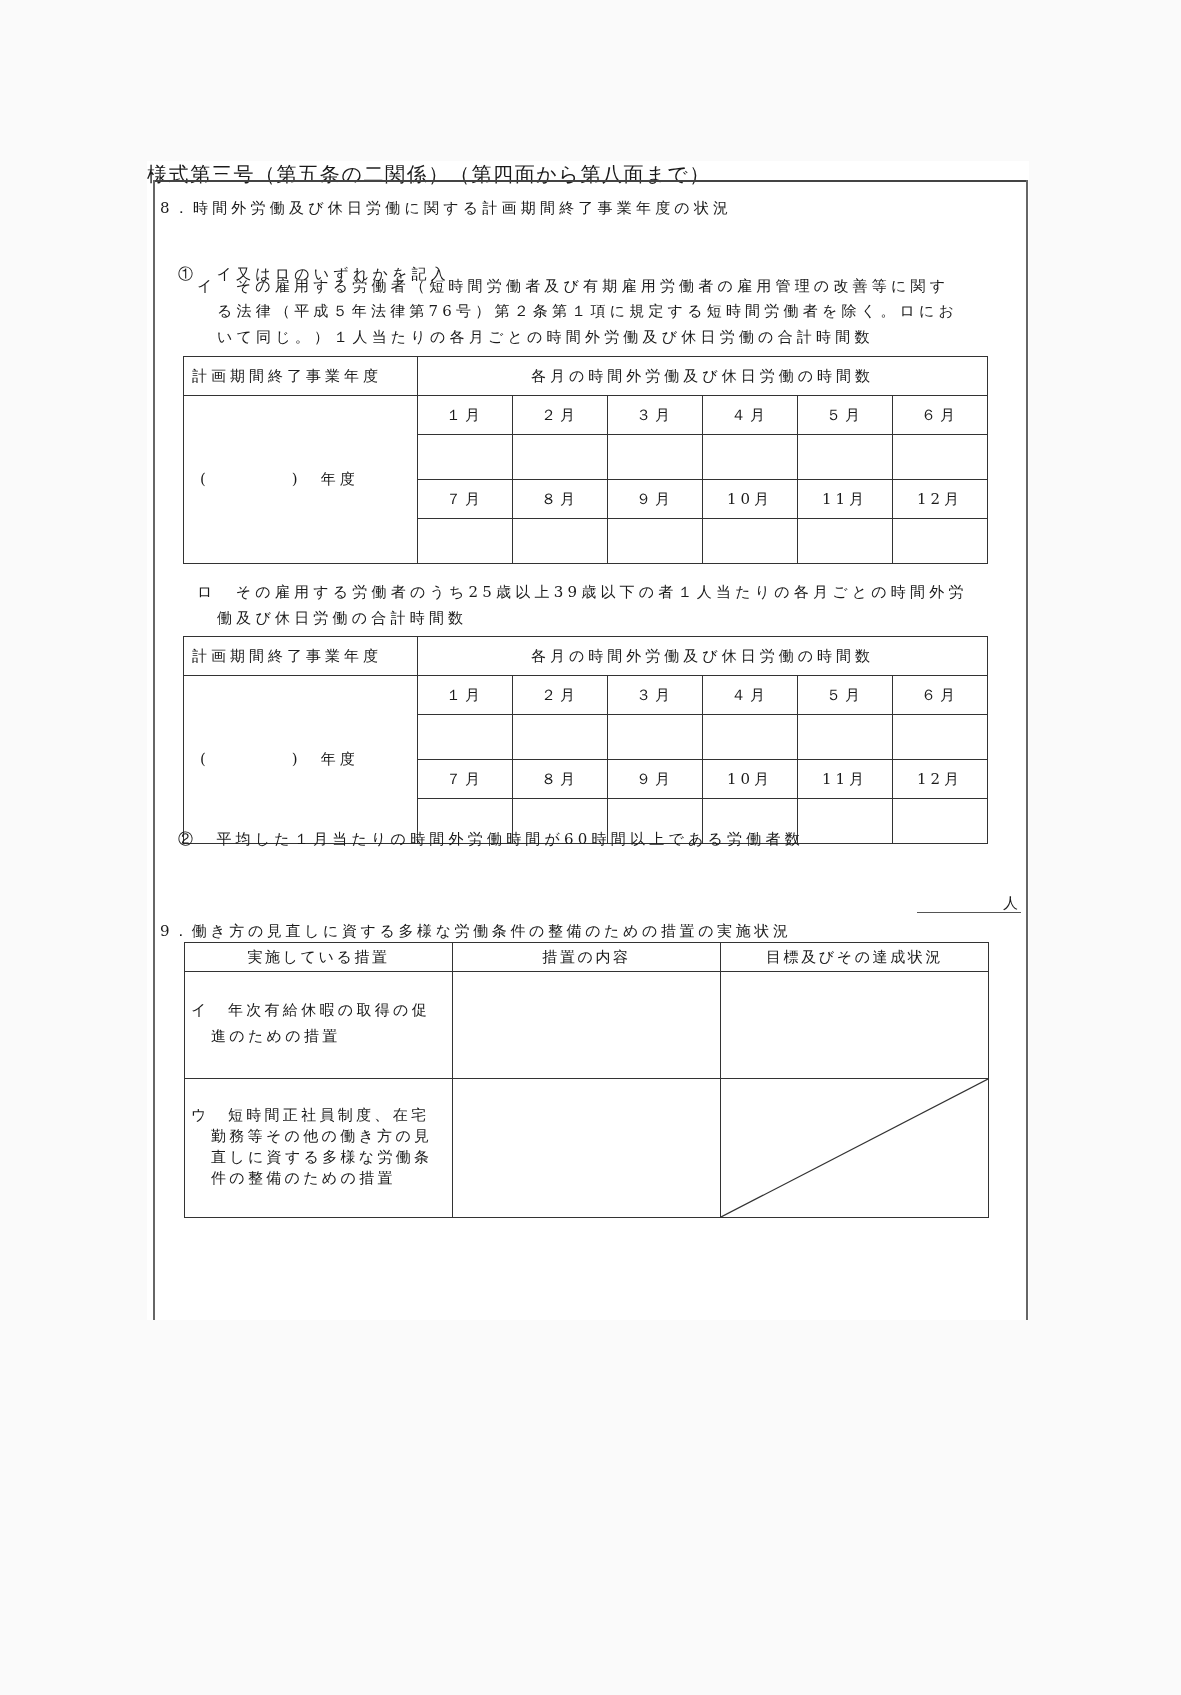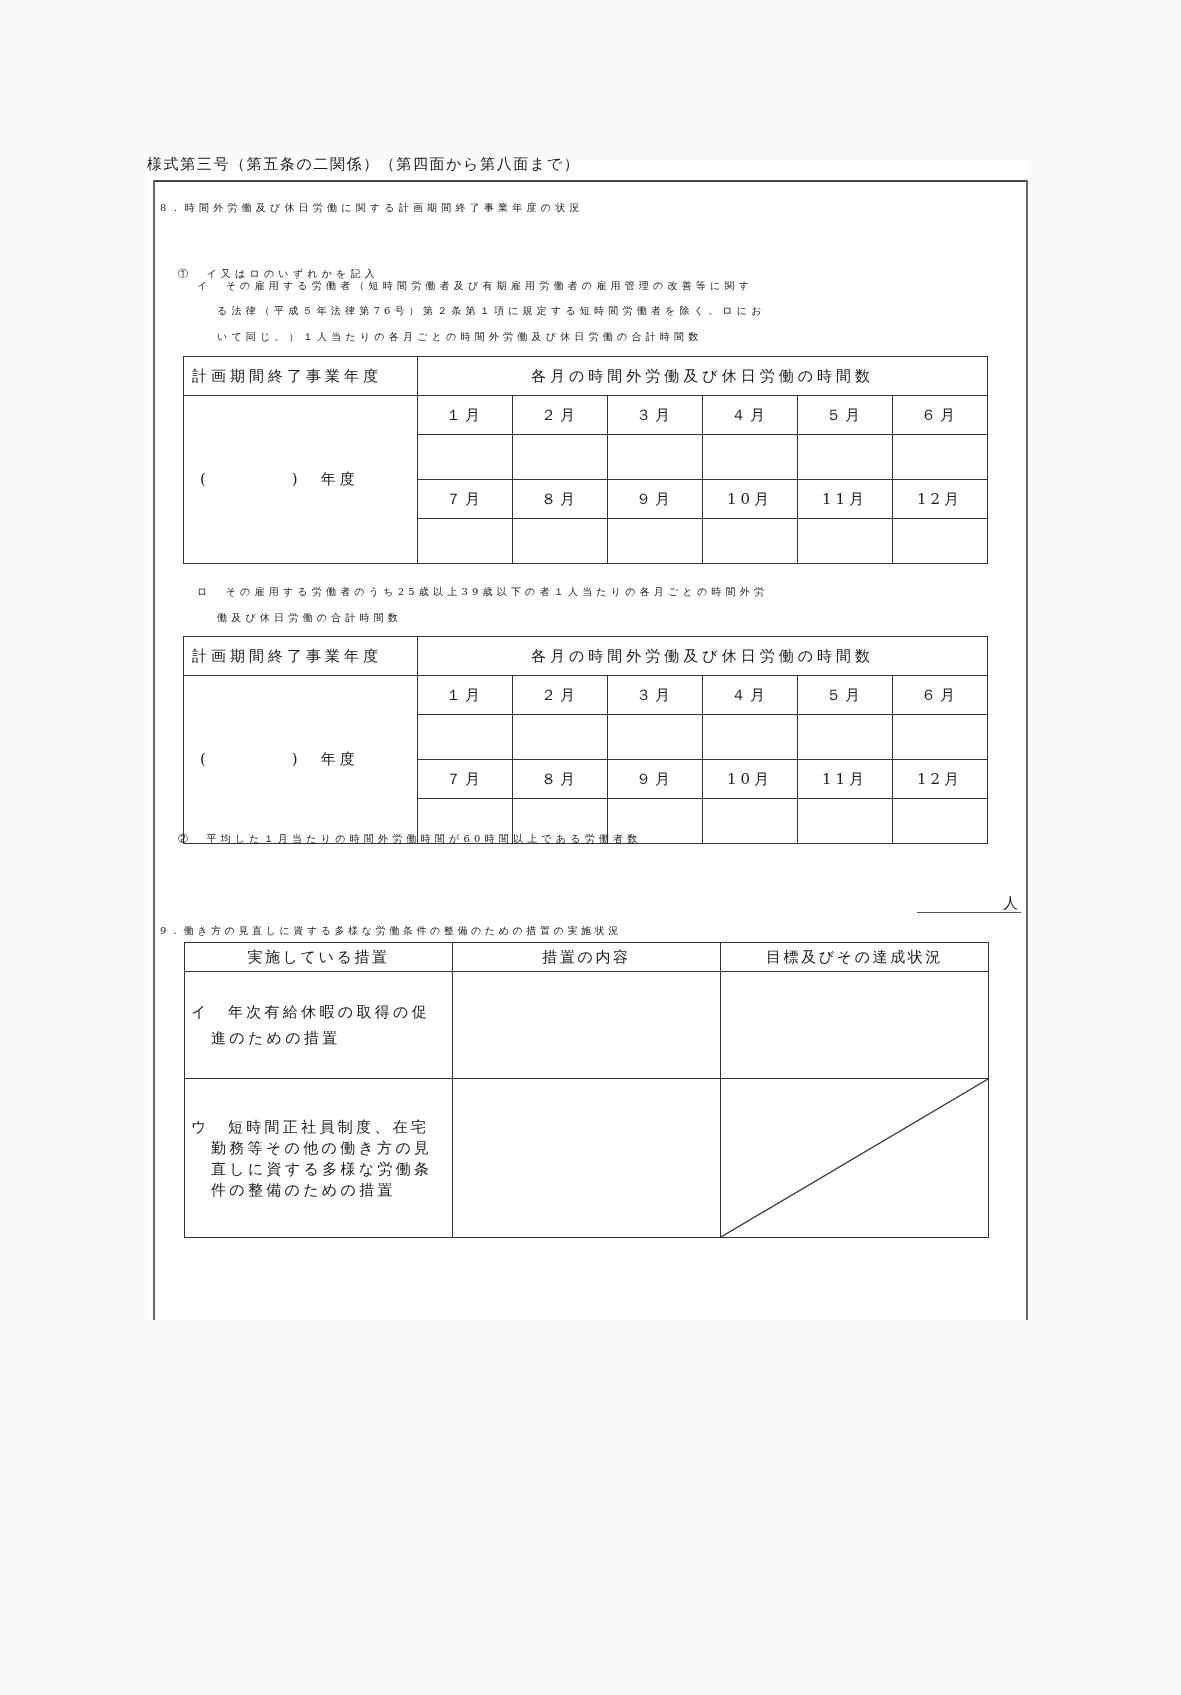--- a/index.html
+++ b/index.html
@@ -7,36 +7,36 @@
     width: 1181px; height: 1695px; position: relative; overflow: hidden;
     background: #fafafa;
     font-family: "DejaVu Serif", "Liberation Serif", serif;
     color: #1a1a1a;
   }
   .sheet {
     position: absolute; left: 147px; top: 161px; width: 882px; height: 1159px;
     background: #ffffff;
   }
   .abs { position: absolute; white-space: nowrap; }
-  .txt { font-size: 10px; letter-spacing: 4.2px; line-height: 18px; }
-  .form-id { left: 147px; top: 155px; font-size: 15px; letter-spacing: 1.6px; font-family: Liberation Mono, monospace; }
+  .txt { font-size: 15px; letter-spacing: 4.2px; line-height: 18px; }
+  .form-id { left: 147px; top: 161px; font-size: 20px; letter-spacing: 1.6px; font-family: Liberation Mono, monospace; }
   .frame-top { left: 153px; top: 180px; width: 875px; height: 0; border-top: 2px solid #444; }
   .frame-left { left: 153px; top: 180px; width: 0; height: 1140px; border-left: 2px solid #666; }
   .frame-right { left: 1026px; top: 180px; width: 0; height: 1140px; border-left: 2px solid #666; }
 
   table.grid { position: absolute; border-collapse: collapse; table-layout: fixed; }
   table.grid td {
     border: 1.5px solid #333; padding: 0; text-align: center; vertical-align: middle;
     font-size: 15px; letter-spacing: 4px;
   }
   table.grid td.left-al { text-align: left; padding-left: 8px; }
   .year-cell { text-align: left !important; padding-left: 16px !important; letter-spacing: 4px; }
   .year-cell .gap { display: inline-block; width: 82px; }
 
-  table.m9 td { font-family: Liberation Sans, sans-serif; letter-spacing: 2.6px; font-size: 15px; margin-left: 10px; }
+  table.m9 td { font-family: Liberation Mono, monospace; letter-spacing: 2.6px; font-size: 15px; margin-left: 10px; }
   .measure {
     text-align: left !important; padding-left: 6px !important; line-height: 21px;
     letter-spacing: 3.3px !important;
   }
   .measure .hang { display: block; padding-left: 20px; text-indent: -20px; }
   .diag-cell { position: relative; }
   .diag-cell svg { position: absolute; left: 0; top: 0; width: 100%; height: 100%; }
 
   .underline { left: 917px; top: 912px; width: 104px; height: 0; border-top: 1.5px solid #555; }
   .unit { left: 1003px; top: 894px; font-size: 15px; }
@@ -186,21 +186,21 @@
     <td>目標及びその達成状況</td>
   </tr>
   <tr style="height:107px">
     <td class="measure" style="line-height:26px;">
       <span class="hang">イ　年次有給休暇の取得の促</span>
       <span class="hang" style="padding-left:20px;text-indent:0">進のための措置</span>
     </td>
     <td></td>
     <td></td>
   </tr>
-  <tr style="height:159px">
+  <tr style="height:139px">
     <td class="measure">
       <span class="hang">ウ　短時間正社員制度、在宅</span>
       <span class="hang" style="padding-left:20px;text-indent:0">勤務等その他の働き方の見</span>
       <span class="hang" style="padding-left:20px;text-indent:0">直しに資する多様な労働条</span>
       <span class="hang" style="padding-left:20px;text-indent:0">件の整備のための措置</span>
     </td>
     <td></td>
     <td class="diag-cell">
       <svg viewBox="0 0 100 100" preserveAspectRatio="none">
         <line x1="0" y1="100" x2="100" y2="0" stroke="#333" stroke-width="1.2" vector-effect="non-scaling-stroke"></line>

